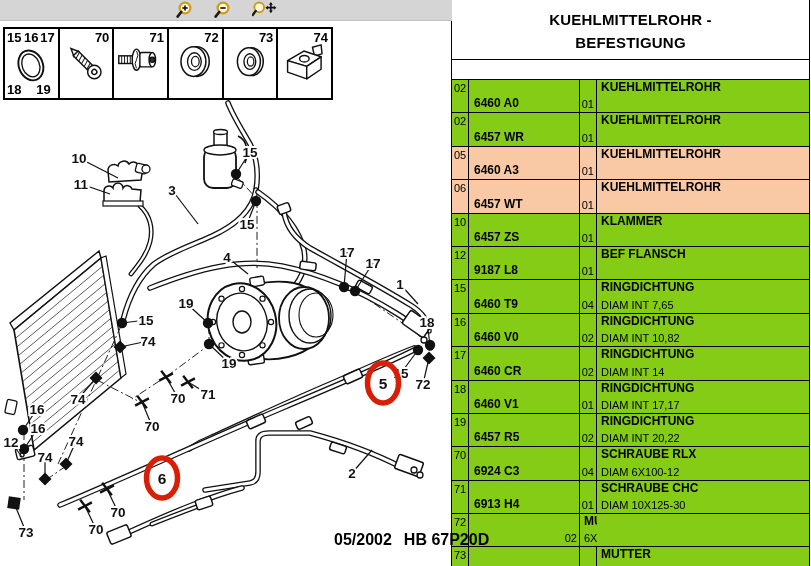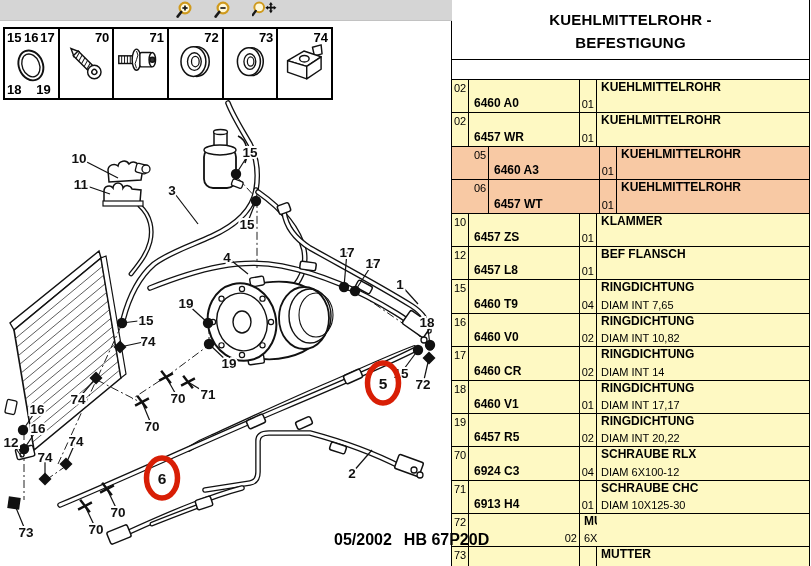--- a/index.html
+++ b/index.html
@@ -28,22 +28,22 @@
   .right-pane{position:absolute;left:451px;top:0;width:359px;height:566px;background:#fff;
               border-left:1px solid #000;border-right:1px solid #000;}
   .hdr{height:60px;border-bottom:1px solid #000;display:flex;}
   .hdr-left{width:173px;border-right:1px solid #000;padding:6px 0 0 6px;font-size:14px;
             line-height:22px;}
   .hdr-title{flex:1;text-align:center;font-weight:bold;font-size:15px;line-height:23px;
              padding-top:8px;letter-spacing:.2px;}
   .ptable{position:absolute;left:0;top:79px;width:357px;height:487px;border-top:1px solid #000;
           overflow:hidden;}
   .prow{display:grid;grid-template-columns:17px 111px 17px 1fr;height:33.4px;
-        border-bottom:1px solid #000;background:#fef9c3;}
-  .prow.hl{background:var(--hl,#f8c9a4);padding-left:20px;}
+        border-bottom:1px solid #000;background:#84cc16;}
+  .prow.hl{background:var(--hl,#f8c9a4);}
   .prow .c{border-right:1px solid #000;position:relative;overflow:hidden;}
   .prow .c:last-child{border-right:none;}
   .ref{font-size:11px;padding:2px 0 0 2px;}
   .part{font-weight:bold;font-size:12px;display:flex;align-items:flex-end;
         padding:0 0 2px 5px;}
   .qty{font-size:11px;display:flex;align-items:flex-end;justify-content:flex-end;
        padding:0 2px 2px 0;}
   .desc{display:flex;flex-direction:column;justify-content:space-between;
         padding:1px 2px 2px 4px;}
   .desc .d1{font-weight:bold;font-size:12px;line-height:13px;}
@@ -462,21 +462,21 @@
           <div class="c ref">10</div>
           <div class="c part">6457 ZS</div>
           <div class="c qty">01</div>
           <div class="c desc">
             <span class="d1">KLAMMER</span>
             <span class="d2"></span>
           </div>
         </div>
         <div class="prow">
           <div class="c ref">12</div>
-          <div class="c part">6457 L8</div>
+          <div class="c part">9187 L8</div>
           <div class="c qty">01</div>
           <div class="c desc">
             <span class="d1">BEF FLANSCH</span>
             <span class="d2"></span>
           </div>
         </div>
         <div class="prow">
           <div class="c ref">15</div>
           <div class="c part">6460 T9</div>
           <div class="c qty">04</div>

